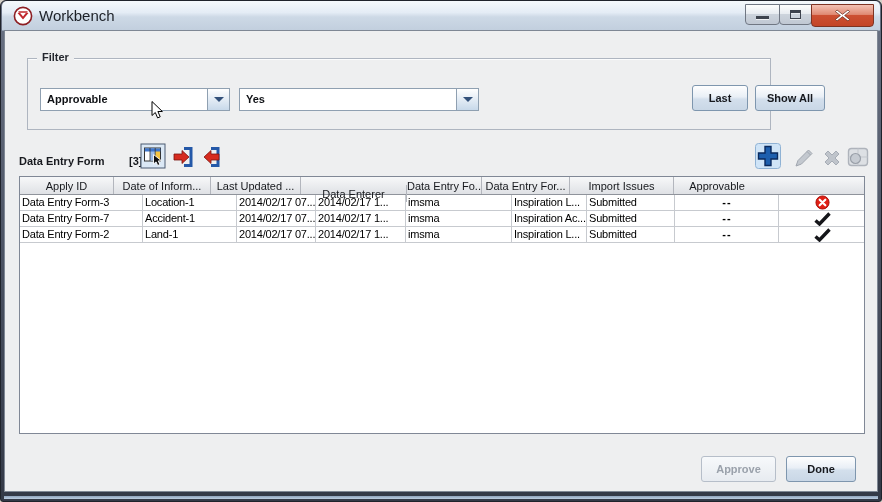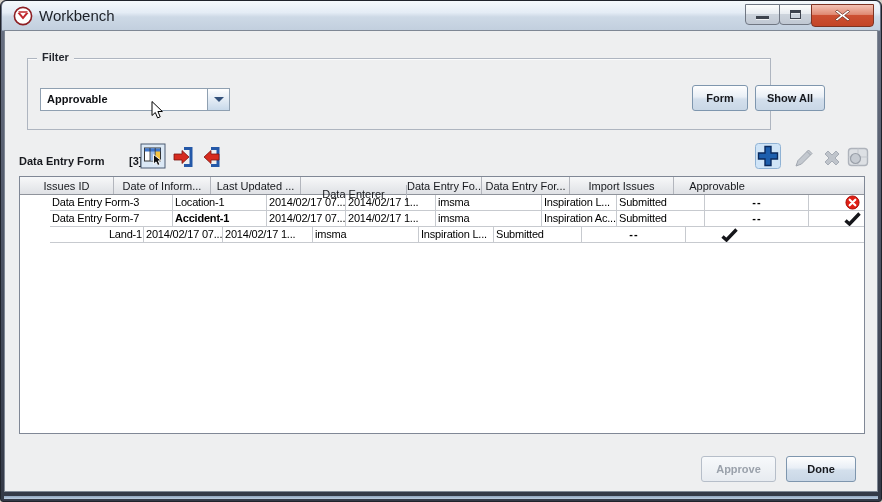--- a/index.html
+++ b/index.html
@@ -66,21 +66,21 @@
   .t-del{left:814px;top:114px;}
   .t-map{left:840px;top:113px;}
   
   .table{position:absolute;left:14px;top:145px;width:846px;height:258px;background:#fff;
     border:1px solid #808896;overflow:hidden;}
   .thead{display:flex;height:18px;background:linear-gradient(180deg,#f7f8f9,#dfe1e5);
     border-bottom:1px solid #8f939b;}
   .th{font-size:11px;color:#17191d;text-align:center;padding-top:3px;
     border-right:1px solid #b3b6bd;overflow:hidden;white-space:nowrap;flex:none;height:100%;}
   .th:last-child{border-right:none;}
-  .tr{display:flex;height:16px;border-bottom:1px solid #c7cacf;background:#fff;margin-left:30px;}
+  .tr{display:flex;height:16px;border-bottom:1px solid #c7cacf;background:#fff;}
   .td{font-size:11px;color:#000;padding:1px 1px 0 2px;border-right:1px solid #c7cacf;
     overflow:hidden;white-space:nowrap;flex:none;height:100%;letter-spacing:-0.2px;}
   .td:last-child{border-right:none;}
   .td.c-center{text-align:center;font-weight:bold;letter-spacing:1px;}
   .td.c-icon{display:flex;align-items:center;justify-content:center;padding:0;}
   
   .btn-approve{left:696px;top:425px;width:75px;color:#9aa1ab;border-color:#b6bec9;
     background:linear-gradient(180deg,#f7f9fb,#e7ebf0);}
   .btn-done{left:781px;top:425px;width:70px;}
   
@@ -118,21 +118,27 @@
   <div class="client">
 
     <div class="filter-group">
       <span class="filter-legend">Filter</span>
       <div class="combo combo-1">
         <span class="combo-text">Approvable</span>
         <span class="combo-btn">
             <span class="combo-arrow"></span>
           </span>
       </div>
-      <button class="jbtn btn-apply">Form</button>
+      <div class="combo combo-2">
+        <span class="combo-text">Yes</span>
+        <span class="combo-btn">
+            <span class="combo-arrow"></span>
+          </span>
+      </div>
+      <button class="jbtn btn-apply">Last</button>
       <button class="jbtn btn-showall">Show All</button>
     </div>
 
     <span class="detail-title">Data Entry Form</span>
     <span class="detail-count">[3]</span>
 
     <span class="tool t-colchooser">
       <svg width="26" height="26" viewBox="0 0 26 26">
         <rect x="1" y="1" width="24" height="24" fill="#dbe8f5" stroke="#4a5b70"></rect>
         <rect x="4.5" y="5" width="16" height="13" fill="#ffffff" stroke="#333"></rect>
@@ -178,21 +184,21 @@
       <svg width="24" height="24" viewBox="0 0 24 24">
         <rect x="2.5" y="3.5" width="19" height="17" rx="3" fill="#dde0e4" stroke="#aeb3bb" stroke-width="1.4"></rect>
         <line x1="12" y1="3.5" x2="12" y2="20.5" stroke="#c3c7cd"></line>
         <line x1="2.5" y1="12" x2="21.5" y2="12" stroke="#c3c7cd"></line>
         <circle cx="9.5" cy="13.5" r="5" fill="#c6cbd2" stroke="#9aa0a9" stroke-width="1.2"></circle>
       </svg>
     </span>
 
     <div class="table">
       <div class="thead" id="thead">
-          <div class="th" style="width: 94px;">Issues ID</div>
+          <div class="th" style="width: 94px;">Apply ID</div>
           <div class="th" style="width: 97px;">Date of Inform...</div>
           <div class="th" style="width: 90px;">Last Updated ...</div>
           <div class="th" style="width: 106px; margin-top: 8px;">Data Enterer</div>
           <div class="th" style="width: 75px;">Data Entry Fo...</div>
           <div class="th" style="width: 88px;">Data Entry For...</div>
           <div class="th" style="width: 104px;">Import Issues</div>
           <div class="th" style="width: 86px;">Approvable</div>
         </div>
       <div class="tbody" id="tbody">
           <div class="tr">
@@ -206,35 +212,36 @@
             <div class="td c-center" style="width: 104px;">--</div>
             <div class="td c-icon" style="width: 86px;">
               <svg width="15" height="15" viewBox="0 0 16 16">
                 <circle cx="8" cy="8" r="7" fill="#e02015" stroke="#a80c06"></circle>
                 <path d="M5 5 L11 11 M11 5 L5 11" stroke="#fff" stroke-width="2.3" stroke-linecap="round"></path>
               </svg>
             </div>
           </div>
           <div class="tr">
             <div class="td" style="width: 123px;">Data Entry Form-7</div>
-            <div class="td" style="width: 94px; font-weight: bold;">Accident-1</div>
+            <div class="td" style="width: 94px;">Accident-1</div>
             <div class="td" style="width: 79px;">2014/02/17 07...</div>
             <div class="td" style="width: 90px;">2014/02/17 1...</div>
             <div class="td" style="width: 106px;">imsma</div>
             <div class="td" style="width: 75px;">Inspiration Ac...</div>
             <div class="td" style="width: 88px;">Submitted</div>
             <div class="td c-center" style="width: 104px;">--</div>
             <div class="td c-icon" style="width: 86px;">
               <svg width="17" height="14" viewBox="0 0 17 14">
                 <path d="M1.5 8.5 L5.5 12 L15.5 1.5" stroke="#15161a" stroke-width="3.4" fill="none"></path>
               </svg>
             </div>
           </div>
           <div class="tr">
-            <div class="td" style="width: 94px; text-align: right;">Land-1</div>
+            <div class="td" style="width: 123px;">Data Entry Form-2</div>
+            <div class="td" style="width: 94px;">Land-1</div>
             <div class="td" style="width: 79px;">2014/02/17 07...</div>
             <div class="td" style="width: 90px;">2014/02/17 1...</div>
             <div class="td" style="width: 106px;">imsma</div>
             <div class="td" style="width: 75px;">Inspiration L...</div>
             <div class="td" style="width: 88px;">Submitted</div>
             <div class="td c-center" style="width: 104px;">--</div>
             <div class="td c-icon" style="width: 86px;">
               <svg width="17" height="14" viewBox="0 0 17 14">
                 <path d="M1.5 8.5 L5.5 12 L15.5 1.5" stroke="#15161a" stroke-width="3.4" fill="none"></path>
               </svg>

